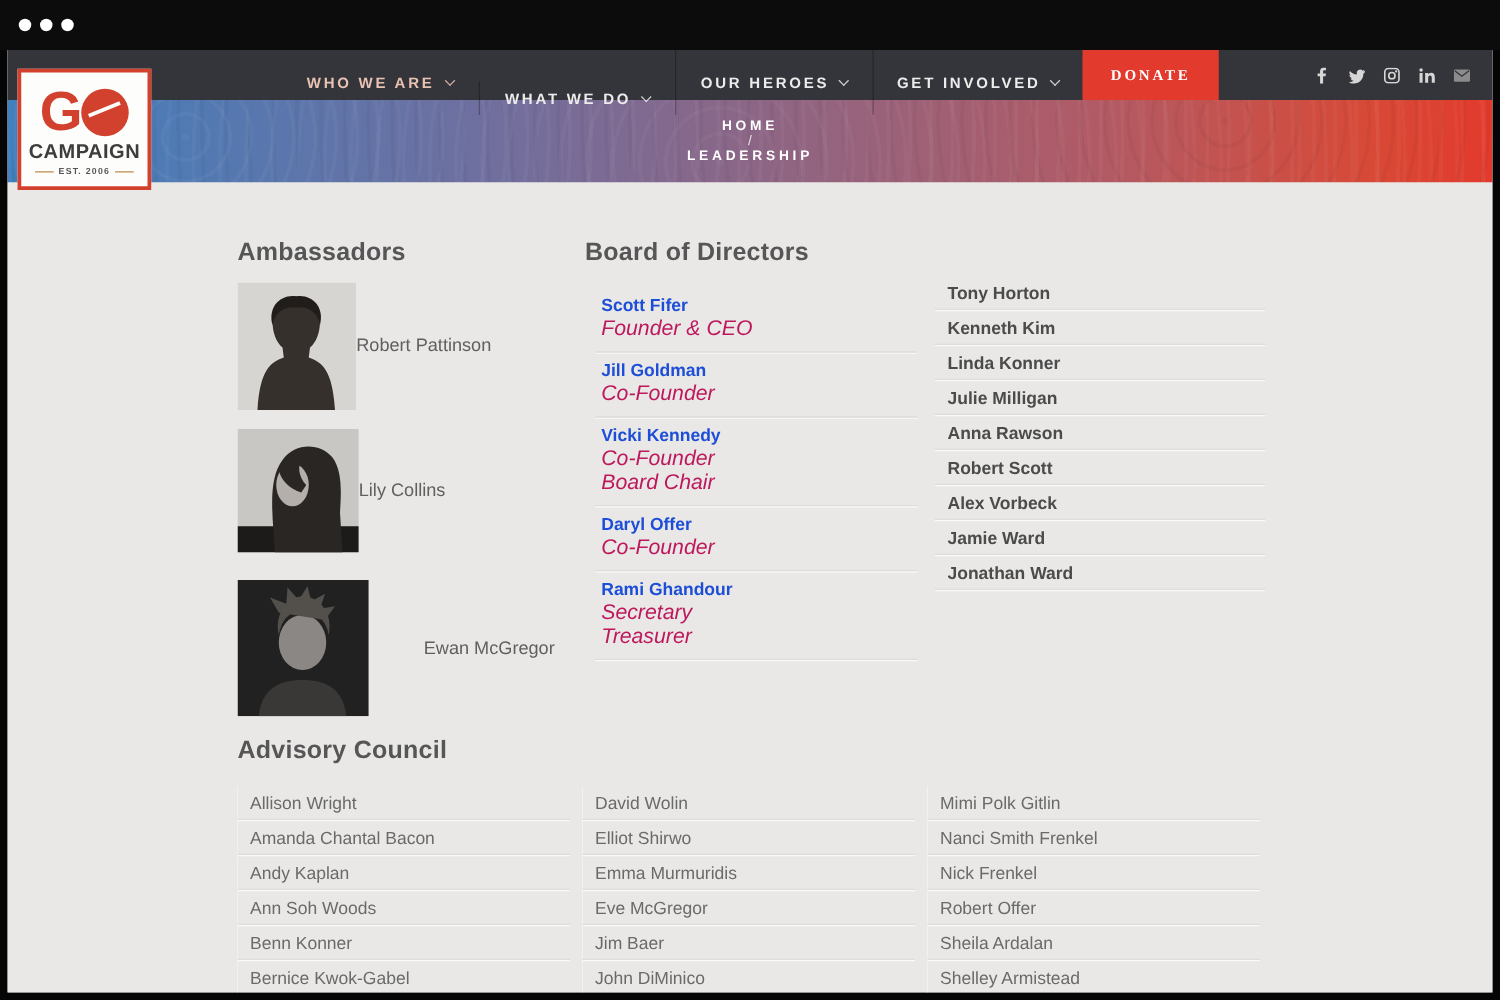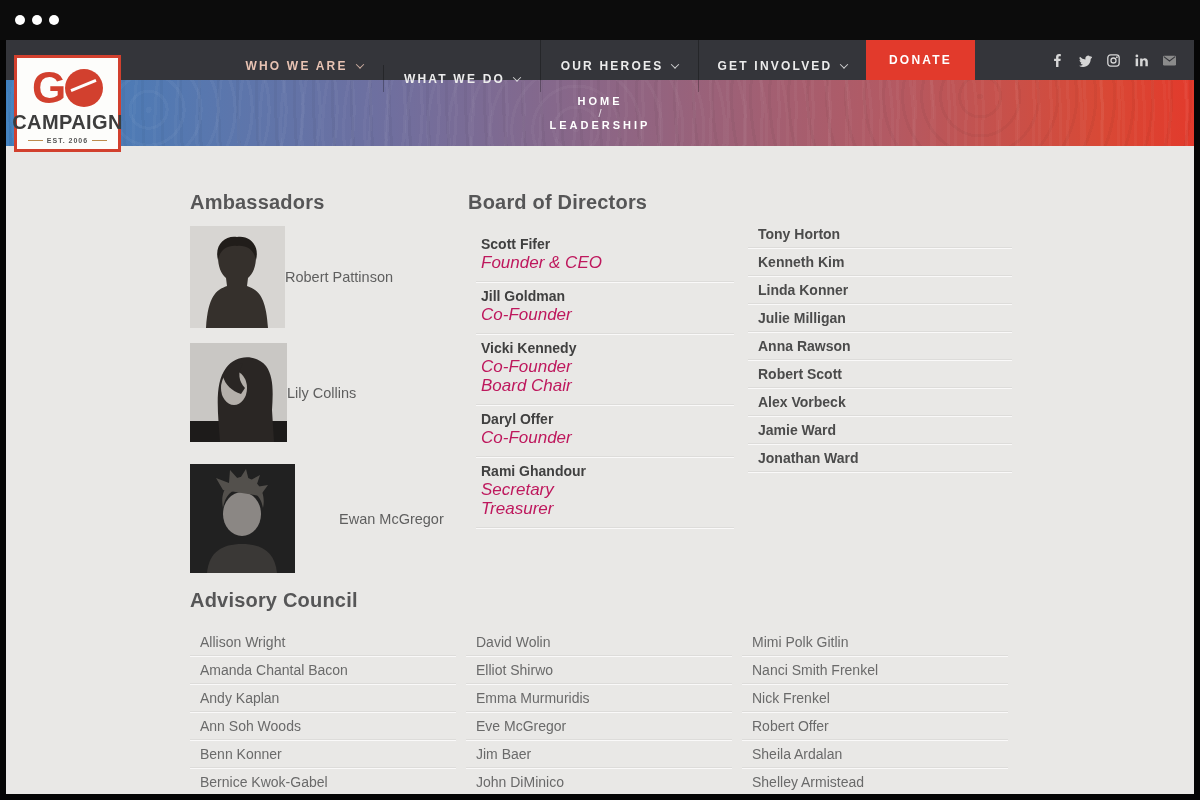--- a/index.html
+++ b/index.html
@@ -25,38 +25,38 @@
     cursor:pointer; border-left:1px solid rgba(0,0,0,0.28); white-space:nowrap;
   }
   .nav-item:first-child { border-left:none; width:158px; }
   .nav-item:nth-child(2) { width:157px;margin-top:25px; }
   .nav-item:nth-child(4) { width:168px; }
   .nav-item.active { color:#e8c3b3; }
   .chev { width:6px; height:6px; border-right:1.5px solid currentColor; border-bottom:1.5px solid currentColor;
           transform:rotate(45deg) translate(-1px,-1px); display:inline-block; margin-left:9px; opacity:.85; }
   .donate-btn {
     width:109px; height:40px; border:none; background:#e23a2c; color:#fff;
-    font-family:Liberation Sans, sans-serif; font-size:12px; font-weight:700; letter-spacing:2.2px; cursor:pointer;text-align:center;
+    font-family:Liberation Serif, serif; font-size:12px; font-weight:700; letter-spacing:2.2px; cursor:pointer;text-align:center;
   }
   .social { position:absolute; right:18px; top:0; height:40px; display:flex; align-items:center; gap:15px; }
   .social .sicon { width:13px; height:13px; color:#d6d6d6; cursor:pointer; display:flex; align-items:center; }
   .social .sicon svg { width:13px; height:13px; fill:currentColor; }
   .social .sicon.email { color:#8b8b8b; }
 
   
   .logo {
     position:absolute; left:8px; top:15px; width:107px; height:97px; z-index:20;
     background:#fdfdfb; border:3px solid #d2402e; display:flex; flex-direction:column;
     align-items:center; justify-content:center; cursor:pointer;
   }
   .logo-go { display:flex; align-items:center; height:44px; margin-top:2px; }
   .logo-g { font-size:44px; font-weight:800; color:#d2402e; letter-spacing:-3px; line-height:44px; }
   .logo-o { width:38px; height:38px; border-radius:50%; background:#d2402e; position:relative; margin-left:2px; }
   .logo-o::after { content:""; position:absolute; left:5px; top:15px; width:27px; height:3px; background:#fdfdfb; transform:rotate(-22deg); }
-  .logo-campaign { font-size:20px; font-weight:700; color:#3d3d3d; letter-spacing:0.4px; margin-top:1px; }
+  .logo-campaign { font-size:16px; font-weight:700; color:#3d3d3d; letter-spacing:0.4px; margin-top:1px; }
   .logo-est { display:flex; align-items:center; gap:4px; font-size:7px; font-weight:700; color:#555; letter-spacing:1px; margin-top:3px; }
   .logo-est i { display:block; width:15px; height:1px; background:#bb8c4d; }
 
   
   .breadcrumb-bar {
     height:66px; display:flex; align-items:center; justify-content:center;
     background:
       repeating-radial-gradient(circle at 12% 45%, rgba(255,255,255,0.035) 0 3px, transparent 3px 17px),
       repeating-radial-gradient(circle at 48% 75%, rgba(255,255,255,0.03) 0 3px, transparent 3px 21px),
       repeating-radial-gradient(circle at 82% 25%, rgba(0,0,0,0.035) 0 3px, transparent 3px 19px),
@@ -75,21 +75,21 @@
   .amb-row { display:flex; align-items:center; }
   .amb-row.v0 { margin-bottom:15px; }
   .amb-row.v1 { margin-bottom:22px; }
   .amb-photo { display:block; flex:none; }
   .amb-name { font-size:14.5px; color:#5f5f5f; }
   .amb-row.v2 .amb-name { margin-left:44px; }
 
   .board-officers { position:absolute; left:462px; top:44px; width:266px; }
   .board-officers .section-heading { margin-bottom:16px; }
   .officer { margin-left:8px; padding:5px 0 9px 5px; border-bottom:1px solid #dddcda; box-shadow:0 1px 0 rgba(255,255,255,0.75); }
-  .officer-name { font-size:14px; font-weight:700; color:#404040; line-height:18px; }
+  .officer-name { font-size:14px; font-weight:700; color:#1d4ed8; line-height:18px; }
   .officer-title { font-size:17px; font-style:italic; color:#be185d; line-height:19px; }
   .officer-title:first-of-type { margin-top:2px; }
 
   .board-members { position:absolute; left:742px; top:74px; width:264px; }
   .member-row { height:28px; line-height:28px; padding-left:10px; font-size:14px; font-weight:700; color:#4b4b4b;
                 border-bottom:1px solid #dddcda; box-shadow:0 1px 0 rgba(255,255,255,0.75); }
 
   .advisory { position:absolute; left:184px; top:442px; width:828px; }
   .advisory .section-heading { margin-bottom:16px; }
   .adv-grid { display:flex; gap:10px; }

